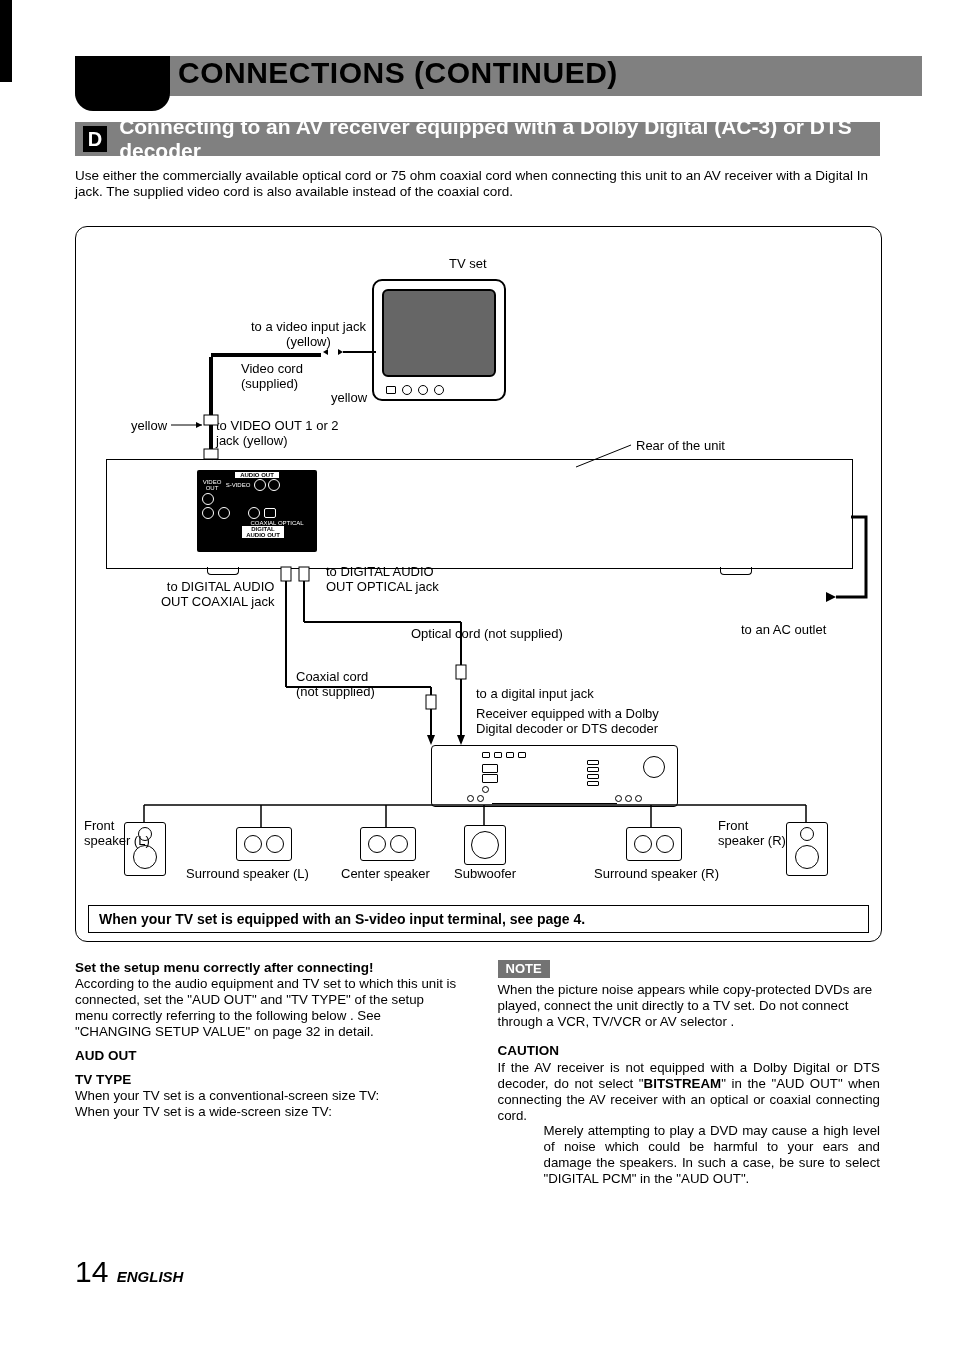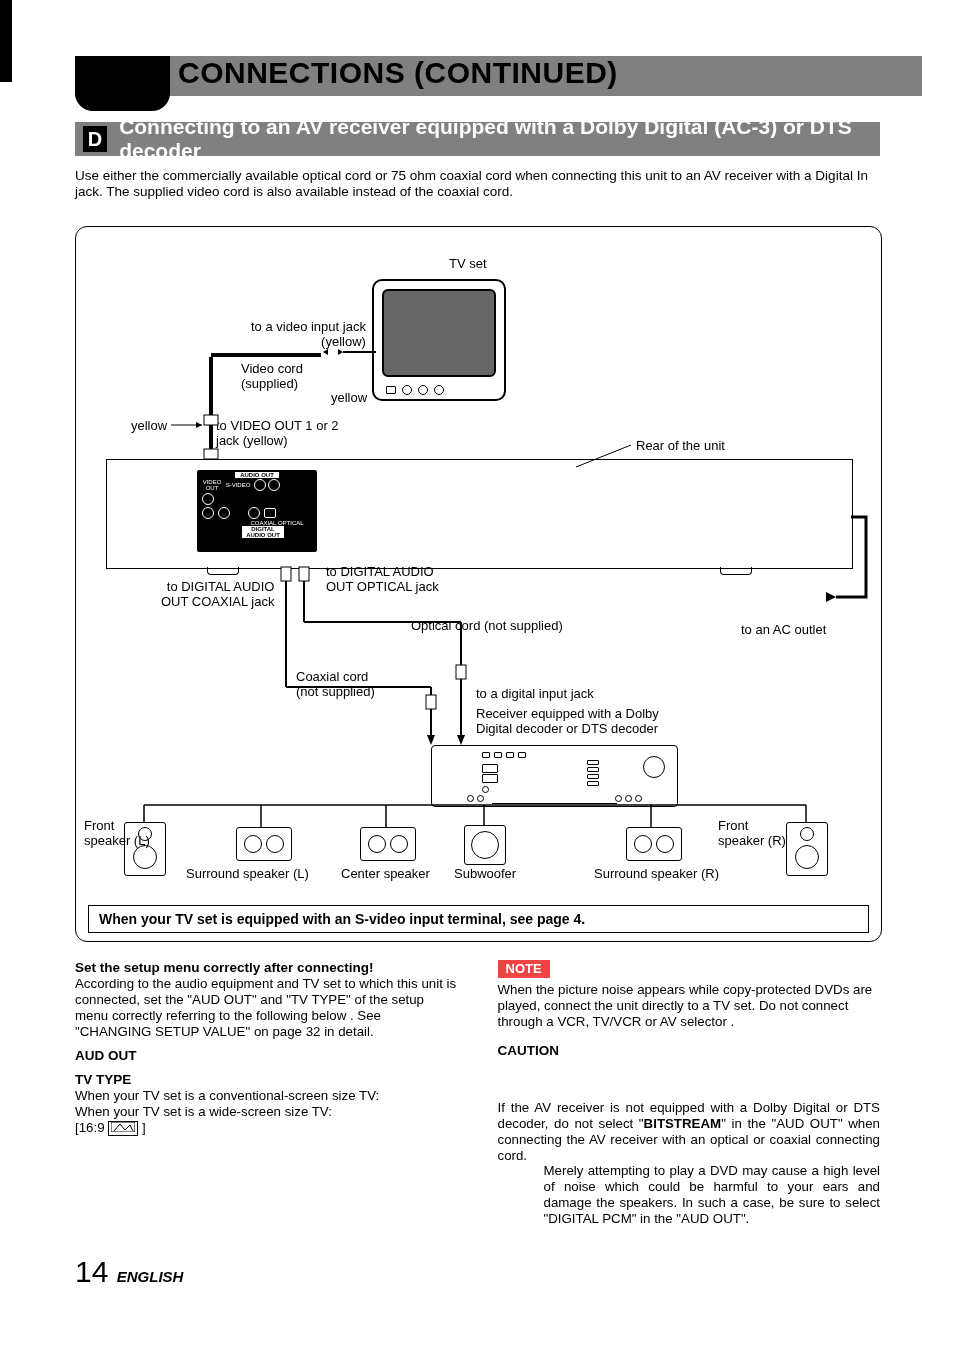--- a/index.html
+++ b/index.html
@@ -117,21 +117,21 @@
     flex: 1;
     font-size: 13.3px;
     line-height: 1.2;
   }
   .subhead {
     font-weight: bold;
     font-size: 13.5px;
   }
   .note-badge {
     display: inline-block;
-    background: #ef4444;
+    background: #737373;
     color: #fff;
     padding: 1px 8px;
     font-weight: bold;
     font-size: 13px;
     margin-bottom: 4px;
   }
   .page-num {
     position: absolute;
     top: 1255px;
     left: 75px;
@@ -233,21 +233,21 @@
     <div class="tv" style="top:52px; left:296px; width:130px; height:118px;">
       <div style="border:2px solid #000; border-radius:6px; margin:8px 8px 4px 8px; height:84px; background:#666;"></div>
       <div style="position:absolute; bottom:4px; left:12px; right:12px; display:flex; gap:6px; align-items:center;">
         <div style="width:8px;height:6px;border:1px solid #000;border-radius:1px;"></div>
         <div style="width:8px;height:8px;border:1px solid #000;border-radius:50%;"></div>
         <div style="width:8px;height:8px;border:1px solid #000;border-radius:50%;"></div>
         <div style="width:8px;height:8px;border:1px solid #000;border-radius:50%;"></div>
       </div>
     </div>
 
-    <div class="label" style="top:93px; left:175px; text-align:right; white-space:pre;">to a video input jack
+    <div class="label" style="top:93px; left:175px; text-align:center; white-space:pre;">to a video input jack
 (yellow)</div>
     <div class="label" style="top:135px; left:165px; white-space:pre;">Video cord
 (supplied)</div>
     <div class="label" style="top:164px; left:255px;">yellow</div>
     <div class="label" style="top:192px; left:55px;">yellow</div>
     <div class="label" style="top:192px; left:140px; white-space:pre;">to VIDEO OUT 1 or 2
 jack (yellow)</div>
 
     <div class="label" style="top:212px; left:560px;">Rear of the unit</div>
 
@@ -279,21 +279,21 @@
       </div>
 
       <div style="position:absolute; bottom:-7px; left:100px; width:30px; height:7px; border:1.5px solid #000; border-top:none; border-radius:0 0 4px 4px;"></div>
       <div style="position:absolute; bottom:-7px; right:100px; width:30px; height:7px; border:1.5px solid #000; border-top:none; border-radius:0 0 4px 4px;"></div>
     </div>
 
     <div class="label" style="top:353px; left:85px; white-space:pre; text-align:right;">to DIGITAL AUDIO
 OUT COAXIAL jack</div>
     <div class="label" style="top:338px; left:250px; white-space:pre;">to DIGITAL AUDIO
 OUT OPTICAL jack</div>
-    <div class="label" style="top:392px; left:335px;">Optical cord (not supplied)</div>
+    <div class="label" style="top:400px; left:335px;">Optical cord (not supplied)</div>
     <div class="label" style="top:396px; left:665px;">to an AC outlet</div>
 
     <div class="label" style="top:443px; left:220px; white-space:pre;">Coaxial cord
 (not supplied)</div>
     <div class="label" style="top:460px; left:400px;">to a digital input jack</div>
     <div class="label" style="top:480px; left:400px; white-space:pre;">Receiver equipped with a Dolby
 Digital decoder or DTS decoder</div>
 
     <div class="receiver" style="top:518px; left:355px; width:245px; height:60px;">
       <div style="position:absolute; top:6px; left:50px; width:50px; height:6px; display:flex; gap:4px;">
@@ -424,37 +424,27 @@
 <div class="lower-columns">
   <div class="col">
     <div class="subhead">Set the setup menu correctly after connecting!</div>
     <div>According to the audio equipment and TV set to which this unit is connected, set the "AUD OUT" and "TV TYPE" of the setup menu correctly referring to the following below          . See "CHANGING SETUP  VALUE" on page 32 in detail.</div>
     <div style="height:8px;"></div>
     <div class="subhead">AUD OUT</div>
     <div style="height:8px;"></div>
     <div class="subhead">TV TYPE</div>
     <div>When your TV set is a conventional-screen size TV:</div>
     <div>When your TV set is a wide-screen size TV:</div>
-    <div>
-      <span>[16:9 </span>
-      <span class="aspect-icon">
-        <svg width="24" height="10" viewBox="0 0 24 10">
-            <rect x="0" y="0" width="24" height="10" fill="none" stroke="#000"></rect>
-            <path d="M3 9 L9 2 L14 8 L19 3 L22 9" fill="none" stroke="#000"></path>
-          </svg>
-      </span>
-      <span> ]</span>
-    </div>
   </div>
   <div class="col">
     <div class="note-badge">NOTE</div>
     <div>When the picture noise appears while copy-protected DVDs are played, connect the unit directly to a TV set. Do not connect through a VCR, TV/VCR or    AV selector .</div>
     <div style="height:14px;"></div>
     <div class="subhead">CAUTION</div>
-    <div style="text-align:justify;margin-top:40px;">
+    <div style="text-align:justify;">
       <span>If the AV receiver is not equipped with a Dolby Digital or DTS decoder, do not select "</span><b>BITSTREAM</b><span>" in the "AUD OUT" when connecting the AV receiver with an optical or coaxial connecting cord.</span>
     </div>
     <div style="text-align:justify;margin-left:46px;">Merely attempting to play a DVD may cause a high level of noise which could be harmful to your ears and damage the speakers.  In such a case, be sure to select "DIGITAL PCM" in the "AUD OUT".</div>
   </div>
 </div>
 
 <div class="page-num">
   <span>14</span>
   <span class="page-lang">ENGLISH</span>
 </div>

